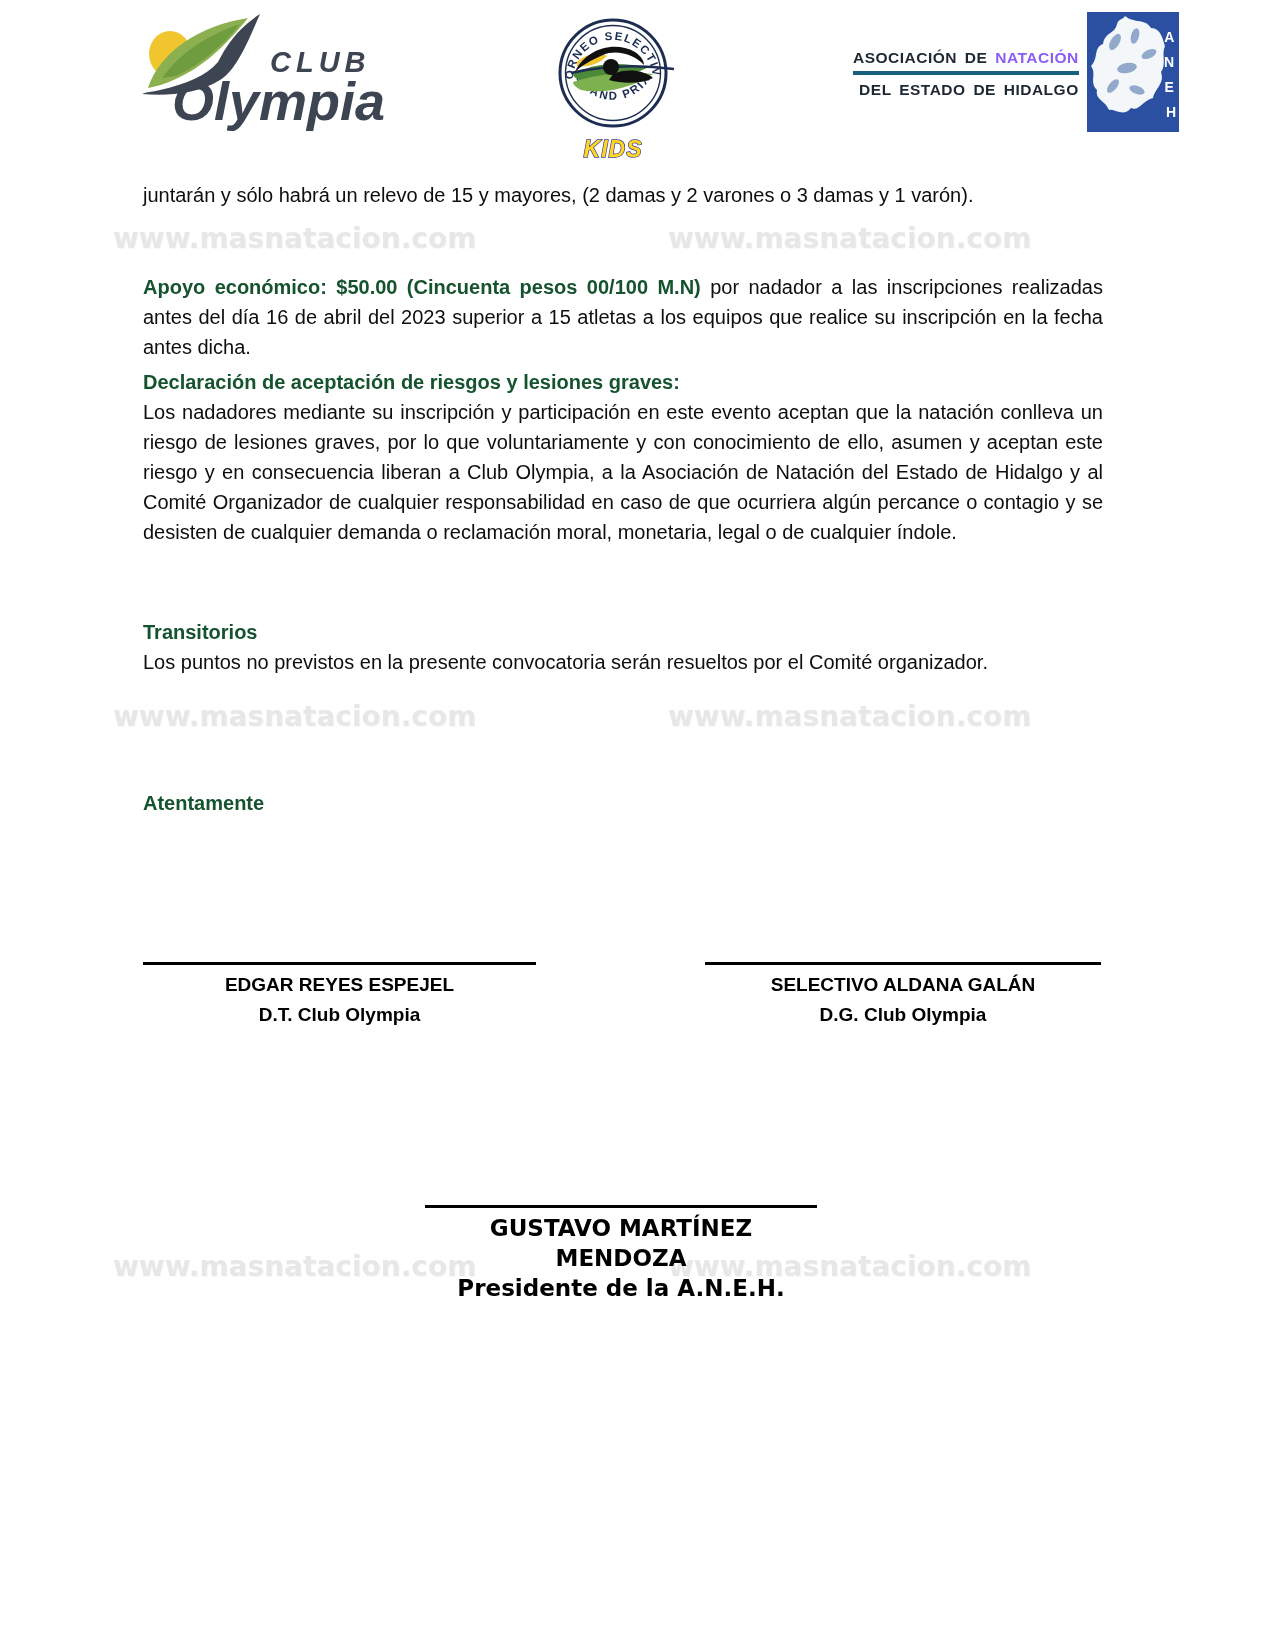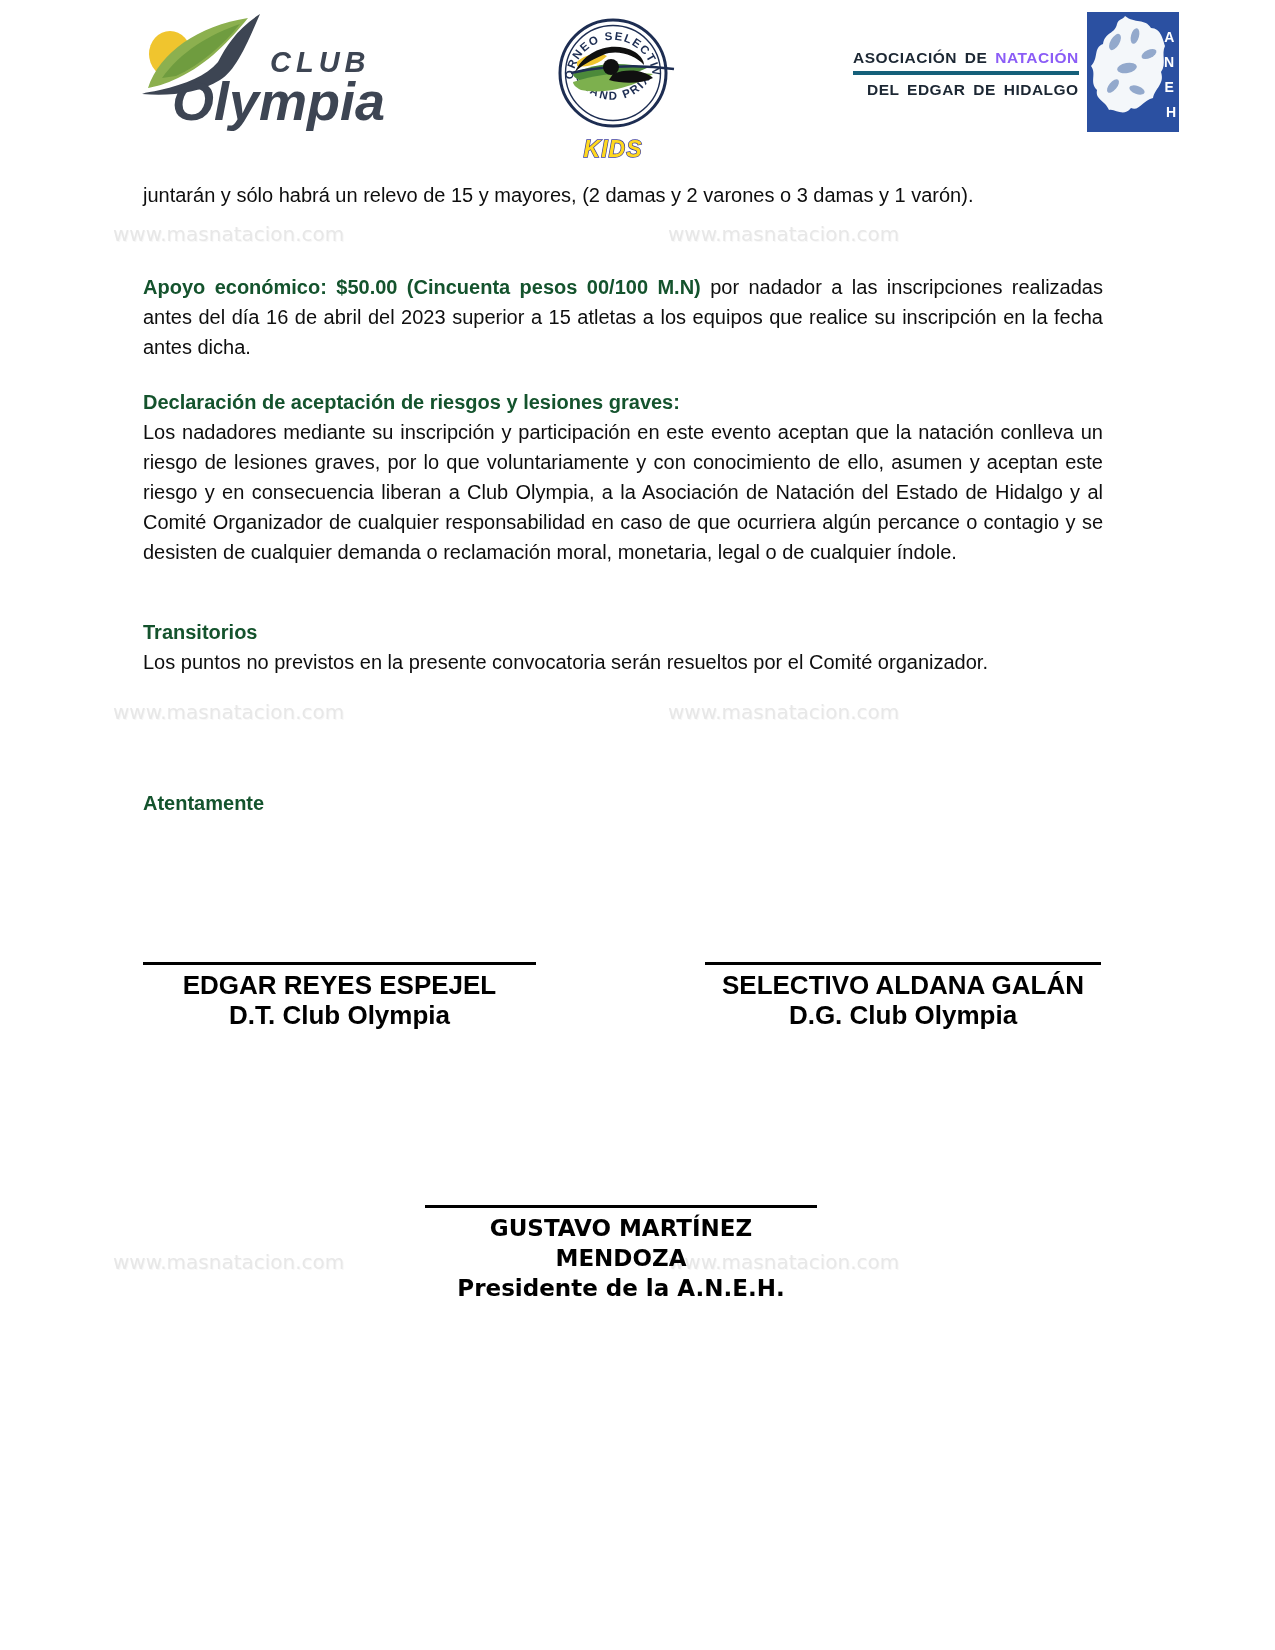--- a/index.html
+++ b/index.html
@@ -9,29 +9,29 @@
   }
   
   .hdr-olympia{position:absolute;left:136px;top:14px;}
   .hdr-badge{position:absolute;left:547px;top:10px;}
   .hdr-aneh{position:absolute;left:853px;top:12px;display:flex;gap:8px;align-items:flex-start;}
   .aneh-text{margin-top:36px;text-align:right;font-weight:bold;font-size:15.5px;
     letter-spacing:.5px;word-spacing:3px;color:#1c2733;line-height:20px;white-space:nowrap;}
   .aneh-rule{height:4px;background:#15607a;margin:3px 0 5px 0;}
   .teal{color:#8b5cf6;}
   
-  .wm{position:absolute;font-family:"DejaVu Sans",sans-serif;font-weight:normal;
-    font-size:20px;color:#e7e7e7;text-shadow:1px 1px 0 #f7f7f7;white-space:nowrap;}
+  .wm{position:absolute;font-family:"DejaVu Sans",sans-serif;font-weight:bold;
+    font-size:28px;color:#e7e7e7;text-shadow:1px 1px 0 #f7f7f7;white-space:nowrap;}
   
   .blk{position:absolute;left:143px;width:960px;font-size:20px;line-height:30px;}
   .just{text-align:justify;}
   .bold{font-weight:bold;color:#14532d;}
   .center{text-align:left;}
   
-  .sig{position:absolute;text-align:center;font-weight:bold;font-size:26px;line-height:30px;color:#000;}
+  .sig{position:absolute;text-align:center;font-weight:bold;font-size:19px;line-height:30px;color:#000;}
   .sigline{border-top:3px solid #000;margin-bottom:5px;}
   .sig-left{left:143px;top:962px;width:393px;}
   .sig-right{left:705px;top:962px;width:396px;}
   .sig-bottom{left:425px;top:1205px;width:392px;font-family:"DejaVu Sans",sans-serif;font-size:23px;line-height:30px;}
   svg text{font-family:"Liberation Sans",sans-serif;}
 </style>
 </head>
 <body>
 
 <div class="page">
@@ -70,21 +70,21 @@
     <text x="66" y="147" text-anchor="middle" font-size="23" font-weight="bold" font-style="italic" letter-spacing="1" stroke="#3c3c9e" stroke-width="1.4" style="paint-order:stroke" fill="#ffd81e">KIDS</text>
   </svg>
 
   <div class="hdr-aneh">
     <div class="aneh-text">
       <div>
         <span>ASOCIACIÓN DE</span>
         <span class="teal">NATACIÓN</span>
       </div>
       <div class="aneh-rule"></div>
-      <div>DEL EDGAR DE HIDALGO</div>
+      <div>DEL ESTADO DE HIDALGO</div>
     </div>
     <svg width="92" height="120" viewBox="0 0 92 120">
       <rect x="0" y="0" width="92" height="120" fill="#2b50a1"></rect>
       <path fill="#f4f7fa" d="M38,4 C48,12 58,6 64,16 C74,16 76,28 78,34 C74,42 80,52 74,60
                C78,72 68,76 66,86 C56,88 52,100 44,96 C36,106 28,96 22,98
                C18,88 8,88 10,78 C2,70 10,62 4,54 C12,46 6,36 16,32
                C18,20 28,22 30,12 C32,6 36,8 38,4 Z"></path>
       <g fill="#93a9cc">
         <ellipse cx="28" cy="30" rx="4.5" ry="9" transform="rotate(30 28 30)"></ellipse>
         <ellipse cx="48" cy="24" rx="4" ry="8" transform="rotate(15 48 24)"></ellipse>
@@ -108,21 +108,21 @@
   <div class="wm" style="left:668px;top:700px;">www.masnatacion.com</div>
   <div class="wm" style="left:113px;top:1250px;">www.masnatacion.com</div>
   <div class="wm" style="left:668px;top:1250px;">www.masnatacion.com</div>
 
   <div class="blk just" style="top:180px;">juntarán y sólo habrá un relevo de 15 y mayores, (2 damas y 2 varones o 3 damas y 1 varón).</div>
 
   <div class="blk just" style="top:272px;">
     <span class="bold">Apoyo económico: $50.00 (Cincuenta pesos 00/100 M.N)</span><span> por nadador a las inscripciones realizadas antes del día 16 de abril del 2023 superior a 15 atletas a los equipos que realice su inscripción en la fecha antes dicha.</span>
   </div>
 
-  <div class="blk" style="top:387px;">
+  <div class="blk" style="top:367px;">
     <div class="bold">Declaración de aceptación de riesgos y lesiones graves:</div>
     <div class="just">Los nadadores mediante su inscripción y participación en este evento aceptan que la natación conlleva un riesgo de lesiones graves, por lo que voluntariamente y con conocimiento de ello, asumen y aceptan este riesgo y en consecuencia liberan a Club Olympia, a la Asociación de Natación del Estado de Hidalgo y al Comité Organizador de cualquier responsabilidad en caso de que ocurriera algún percance o contagio y se desisten de cualquier demanda o reclamación moral, monetaria, legal o de cualquier índole.</div>
   </div>
 
   <div class="blk" style="top:617px;">
     <div class="bold">Transitorios</div>
     <div>Los puntos no previstos en la presente convocatoria serán resueltos por el Comité organizador.</div>
   </div>
 
   <div class="blk center bold" style="top:788px;">Atentamente</div>

